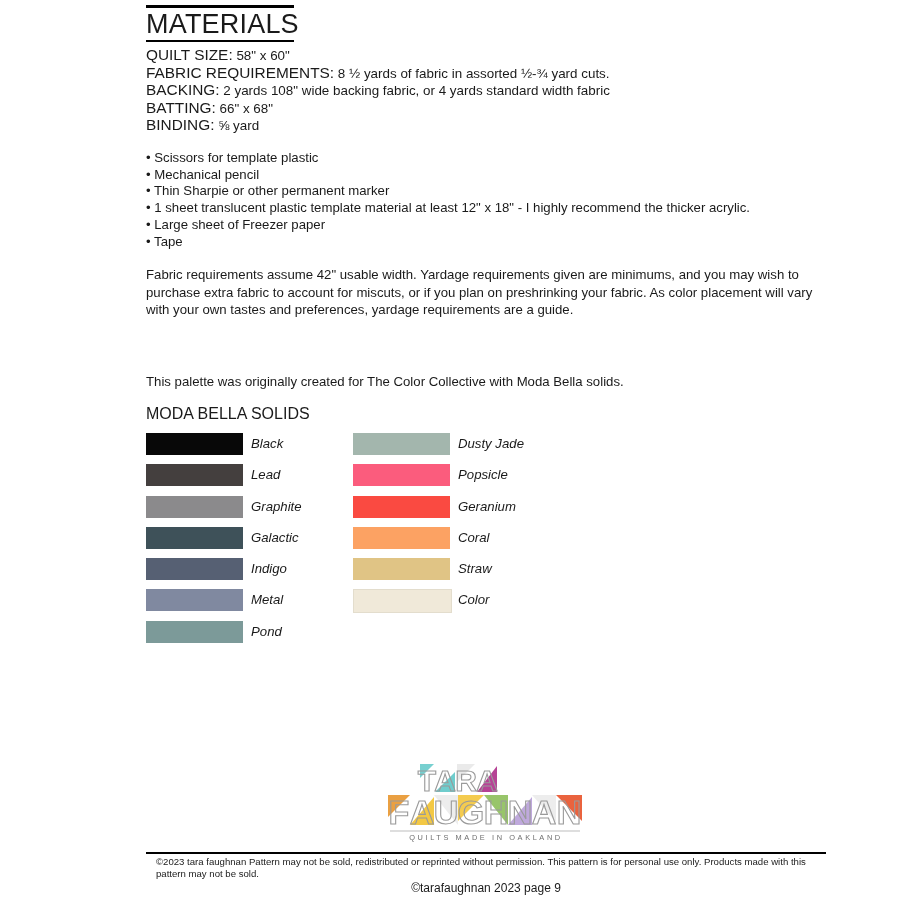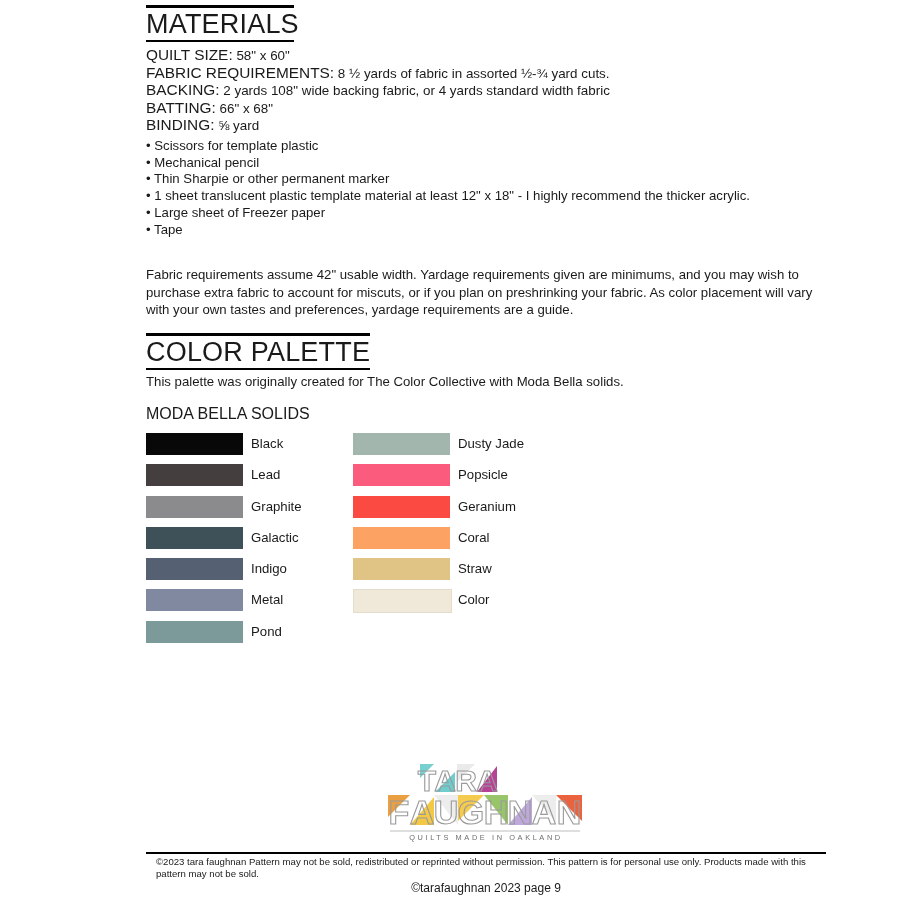--- a/index.html
+++ b/index.html
@@ -66,21 +66,21 @@
     font-size: 15.4px;
   }
   .spec-line .val {
     font-size: 13.4px;
   }
 
   
   .supplies {
     position: absolute;
     left: 110px;
-    top: 138px;
+    top: 150px;
     width: 710px;
   }
   .supply-item {
     font-size: 13.2px;
     line-height: 16.7px;
     white-space: nowrap;
   }
 
   
   .note {
@@ -133,20 +133,21 @@
     width: 97px;
     height: 22px;
   }
   .swatch-label {
     position: absolute;
     left: 105px;
     top: 3px;
     font-size: 13.2px;
     line-height: 16px;
     white-space: nowrap;
+    font-style: italic;
   }
 
   
   .logo {
     position: absolute;
     left: 346px;
     top: 762px;
     width: 208px;
     height: 80px;
   }
@@ -211,25 +212,20 @@
     <div class="supply-item">• Scissors for template plastic</div>
     <div class="supply-item">• Mechanical pencil</div>
     <div class="supply-item">• Thin Sharpie or other permanent marker</div>
     <div class="supply-item">• 1 sheet translucent plastic template material at least 12" x 18" - I highly recommend the thicker acrylic.</div>
     <div class="supply-item">• Large sheet of Freezer paper</div>
     <div class="supply-item">• Tape</div>
   </div>
 
   <div class="note">Fabric requirements assume 42" usable width. Yardage requirements given are minimums, and you may wish to purchase extra fabric to account for miscuts, or if you plan on preshrinking your fabric. As color placement will vary with your own tastes and preferences, yardage requirements are a guide.</div>
 
-  <div class="section-head" id="palette-head">
-    <div class="rule-top"></div>
-    <div class="head-text">COLOR PALETTE</div>
-    <div class="rule-bottom"></div>
-  </div>
 
   <div class="palette-intro">This palette was originally created for The Color Collective with Moda Bella solids.</div>
   <div class="palette-sub">MODA BELLA SOLIDS</div>
 
   <div class="swatch-grid">
 
     <div class="swatch-col" id="swatch-col-left">
       <div class="swatch-row">
         <div class="swatch-chip" style="background: rgb(8, 8, 8);"></div>
         <div class="swatch-label">Black</div>

